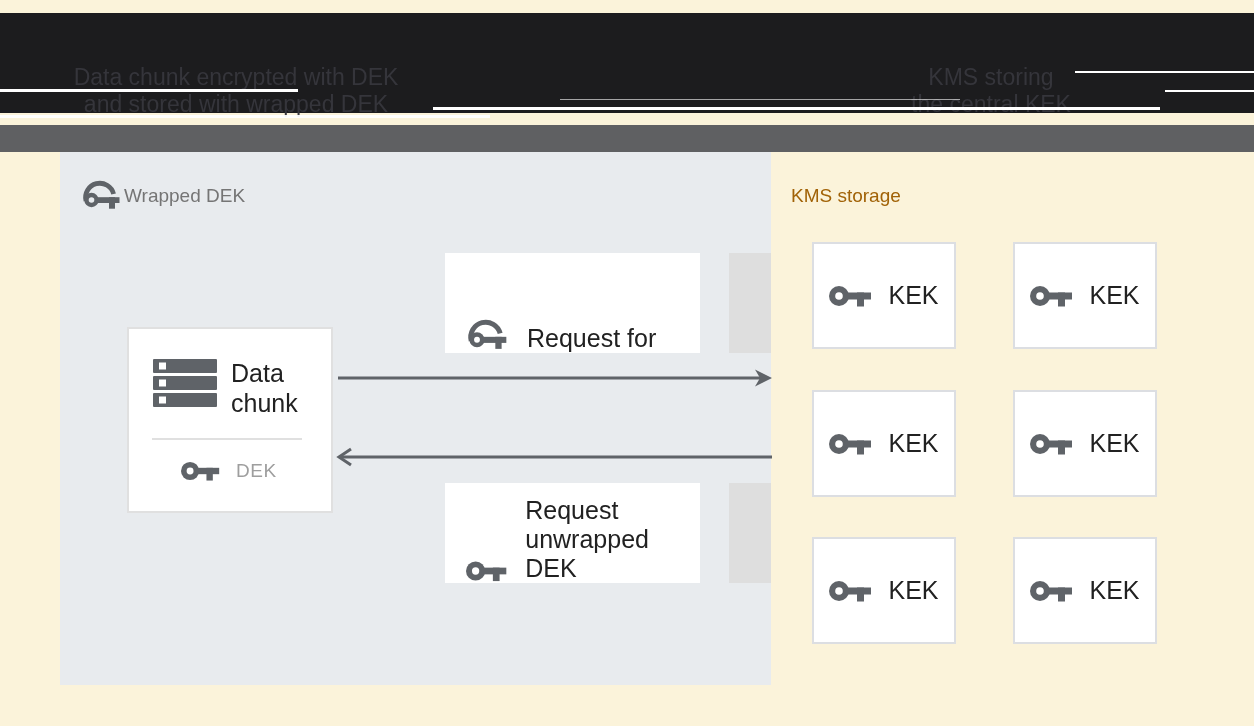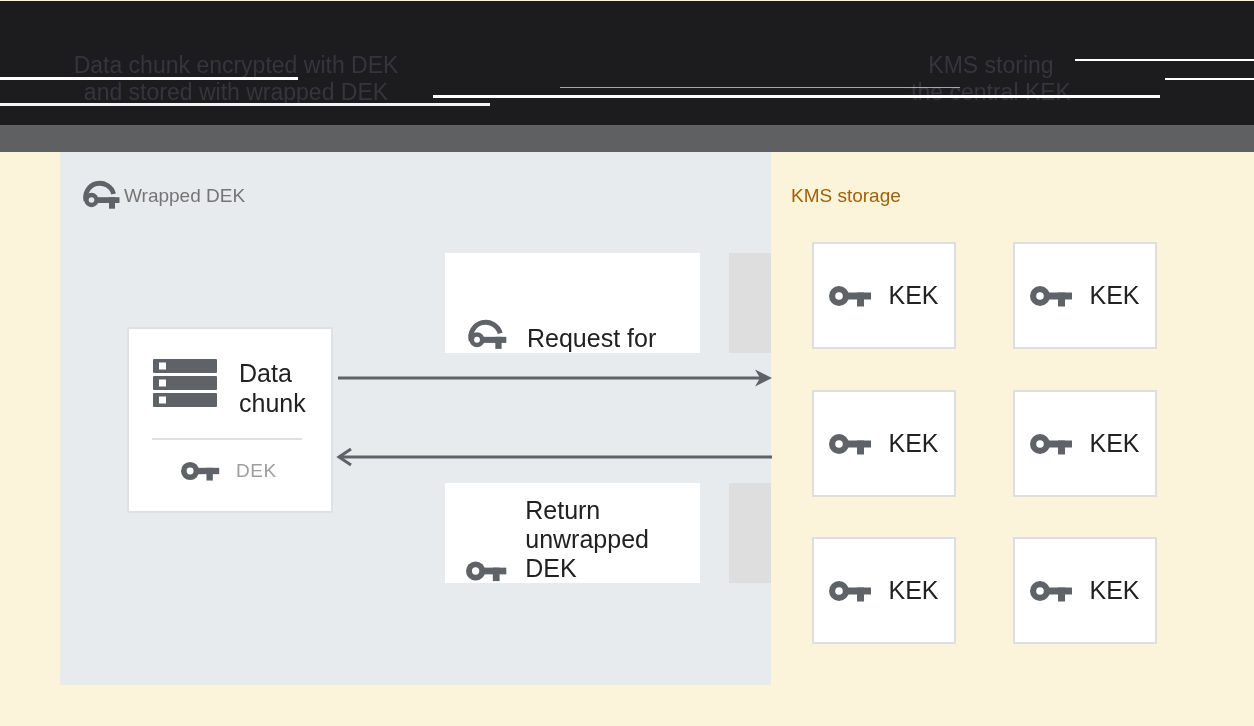--- a/index.html
+++ b/index.html
@@ -1,41 +1,41 @@
 <!DOCTYPE html>
 <html><head>
 <meta charset="utf-8">
 <style>
   html,body{margin:0;padding:0;background:#fbf3da;}
   *{box-sizing:border-box;font-family:"Liberation Sans", sans-serif;}
   #stage{position:relative;width:1254px;height:726px;background:#fbf3da;overflow:hidden;}
 
   
-  .top-black{position:absolute;left:0;top:1px;width:1254px;height:151px;background:#1c1c1e;}
+  .top-black{position:absolute;left:0;top:13px;width:1254px;height:100px;background:#1c1c1e;}
   .hdr-text{position:absolute;color:#35353b;font-size:23px;line-height:27px;text-align:center;white-space:nowrap;}
   .hdr-left{left:60px;top:51px;width:352px;}
   .hdr-right{left:838px;top:51px;width:306px;}
   .glitch{position:absolute;background:#ffffff;}
   .g1{left:1075px;top:58px;width:179px;height:2px;}
   .g2{left:0;top:76px;width:298px;height:3px;}
   .g3{left:1165px;top:77px;width:89px;height:2px;}
   .g4{left:433px;top:94px;width:727px;height:3px;}
   .g5{left:0;top:102px;width:490px;height:3px;opacity:.95;}
   .g6{left:560px;top:86px;width:400px;height:1px;opacity:.6;}
   .gray-bar{position:absolute;left:0;top:125px;width:1254px;height:27px;background:#5f6062;}
 
   
   .left-panel{position:absolute;left:60px;top:152px;width:711px;height:533px;background:#e8ebee;}
   .zone-label{position:absolute;font-size:19px;white-space:nowrap;}
   .wrapped-label{left:124px;top:185px;color:#757575;}
   .kms-label{left:791px;top:185px;color:#a16207;}
 
   
   .chunk-box{position:absolute;left:127px;top:327px;width:206px;height:186px;background:#ffffff;border:2px solid #e0e0e0;}
-  .chunk-text{position:absolute;left:102px;top:29px;font-size:25px;line-height:30px;color:#212121;margin-left:8px;}
+  .chunk-text{position:absolute;left:102px;top:29px;font-size:25px;line-height:30px;color:#212121;}
   .chunk-divider{position:absolute;left:23px;top:109px;width:150px;height:2px;background:#e0e0e0;}
   .dek-row{position:absolute;left:52px;top:131px;display:flex;align-items:center;gap:15px;}
   .dek-label{font-size:19px;color:#9e9e9e;letter-spacing:.5px;}
 
   
   .msg-box{position:absolute;left:445px;width:255px;height:100px;background:#ffffff;display:flex;align-items:flex-end;padding-left:21px;gap:17px;}
   .msg-req{top:253px;}
   .msg-ret{top:483px;}
   .msg-ext{position:absolute;left:729px;width:42px;height:100px;background:#dedede;}
   .ext-req{top:253px;}
@@ -128,21 +128,21 @@
 
   <div class="msg-ext ext-ret"></div>
   <div class="msg-box msg-ret">
     <svg class="icon" width="44" height="24" viewBox="0 0 44 24">
       <circle cx="10" cy="12" r="10" fill="#5f6368"></circle>
       <circle cx="10" cy="12" r="3.8" fill="#ffffff"></circle>
       <rect x="16" y="8.5" width="26" height="7" fill="#5f6368"></rect>
       <rect x="28" y="8.5" width="7" height="14" fill="#5f6368"></rect>
     </svg>
     <div class="msg-text">
-      <div>Return</div>
+      <div>Request</div>
       <div>unwrapped DEK</div>
     </div>
   </div>
 
   <svg class="arrow" style="left:338px;top:368px;" width="436" height="20" viewBox="0 0 436 20">
     <line x1="0" y1="10" x2="422" y2="10" stroke="#5f6368" stroke-width="3"></line>
     <polygon points="417,1.5 434,10 417,18.5 422,10" fill="#5f6368"></polygon>
   </svg>
   <svg class="arrow" style="left:336px;top:447px;" width="436" height="20" viewBox="0 0 436 20">
     <polyline points="15,2 3,10 15,18" fill="none" stroke="#5f6368" stroke-width="3"></polyline>

